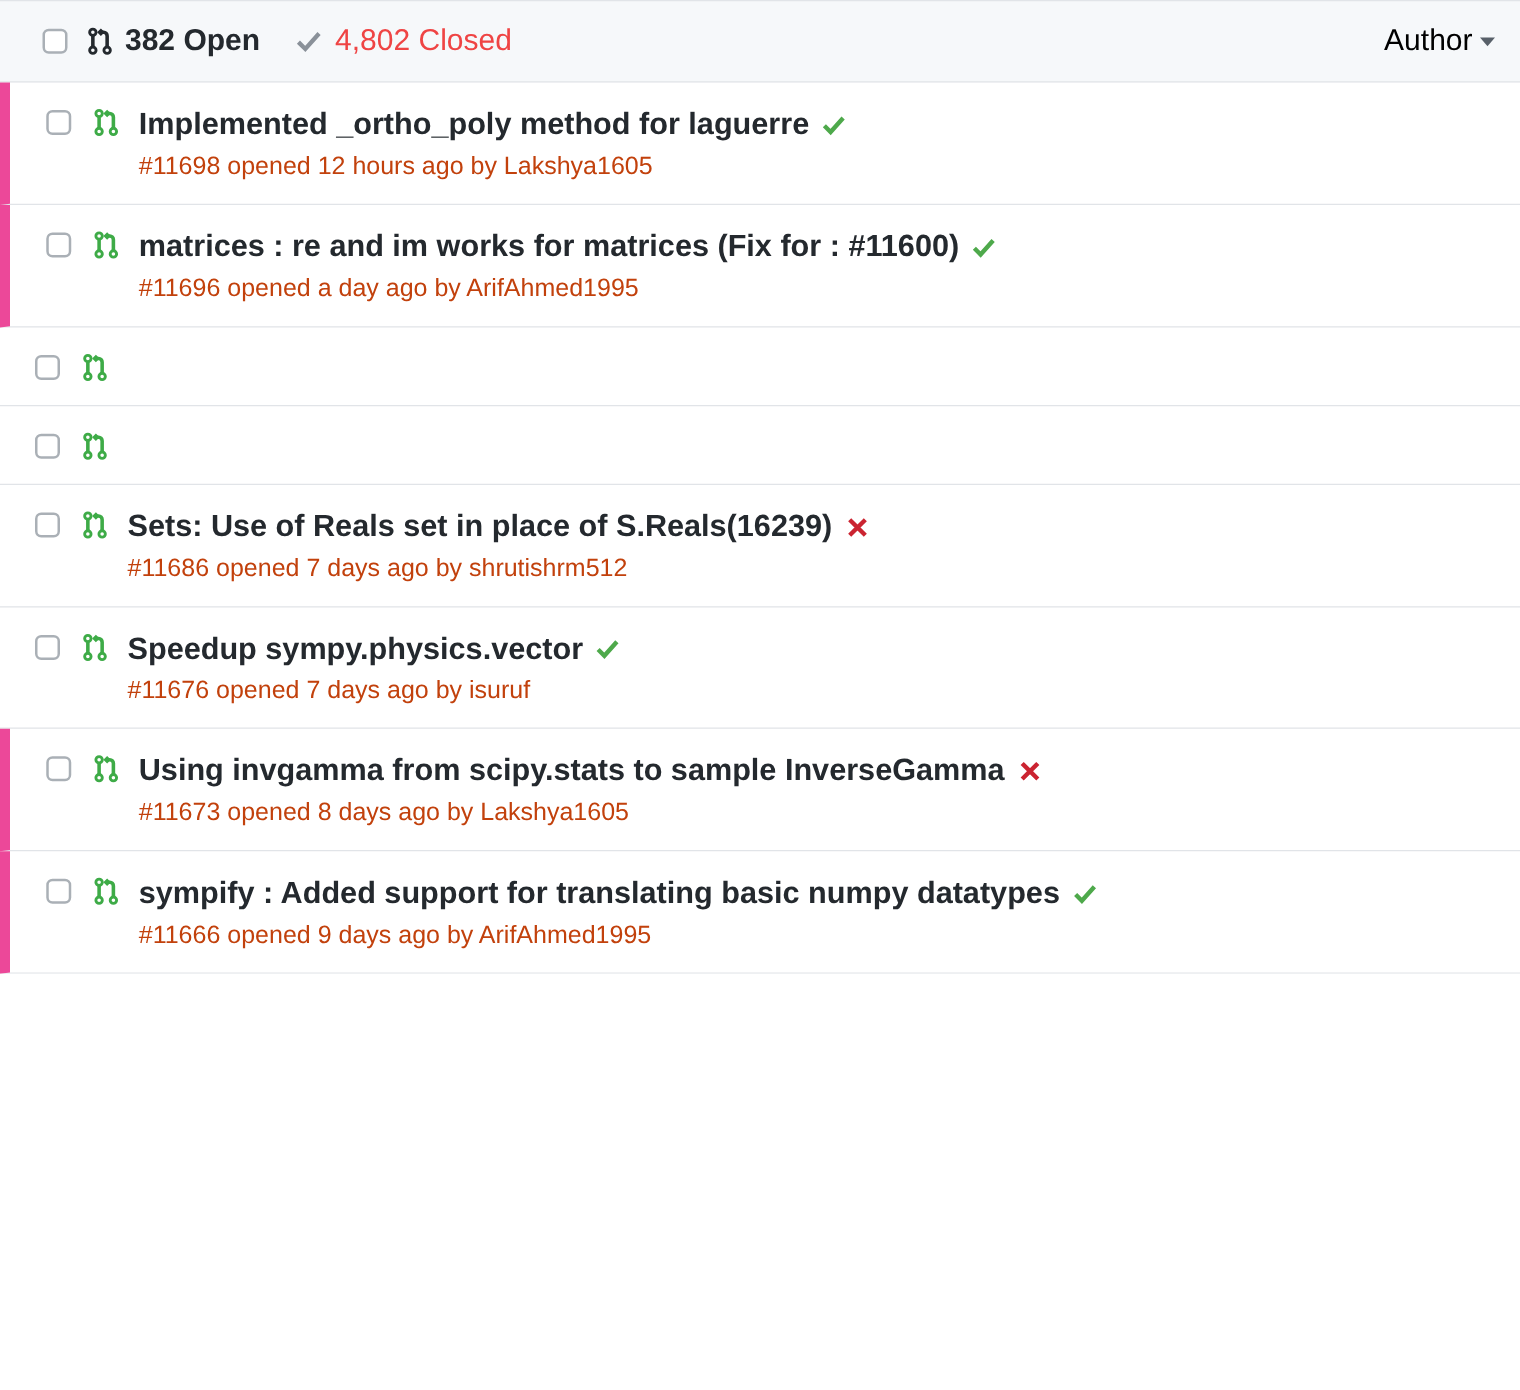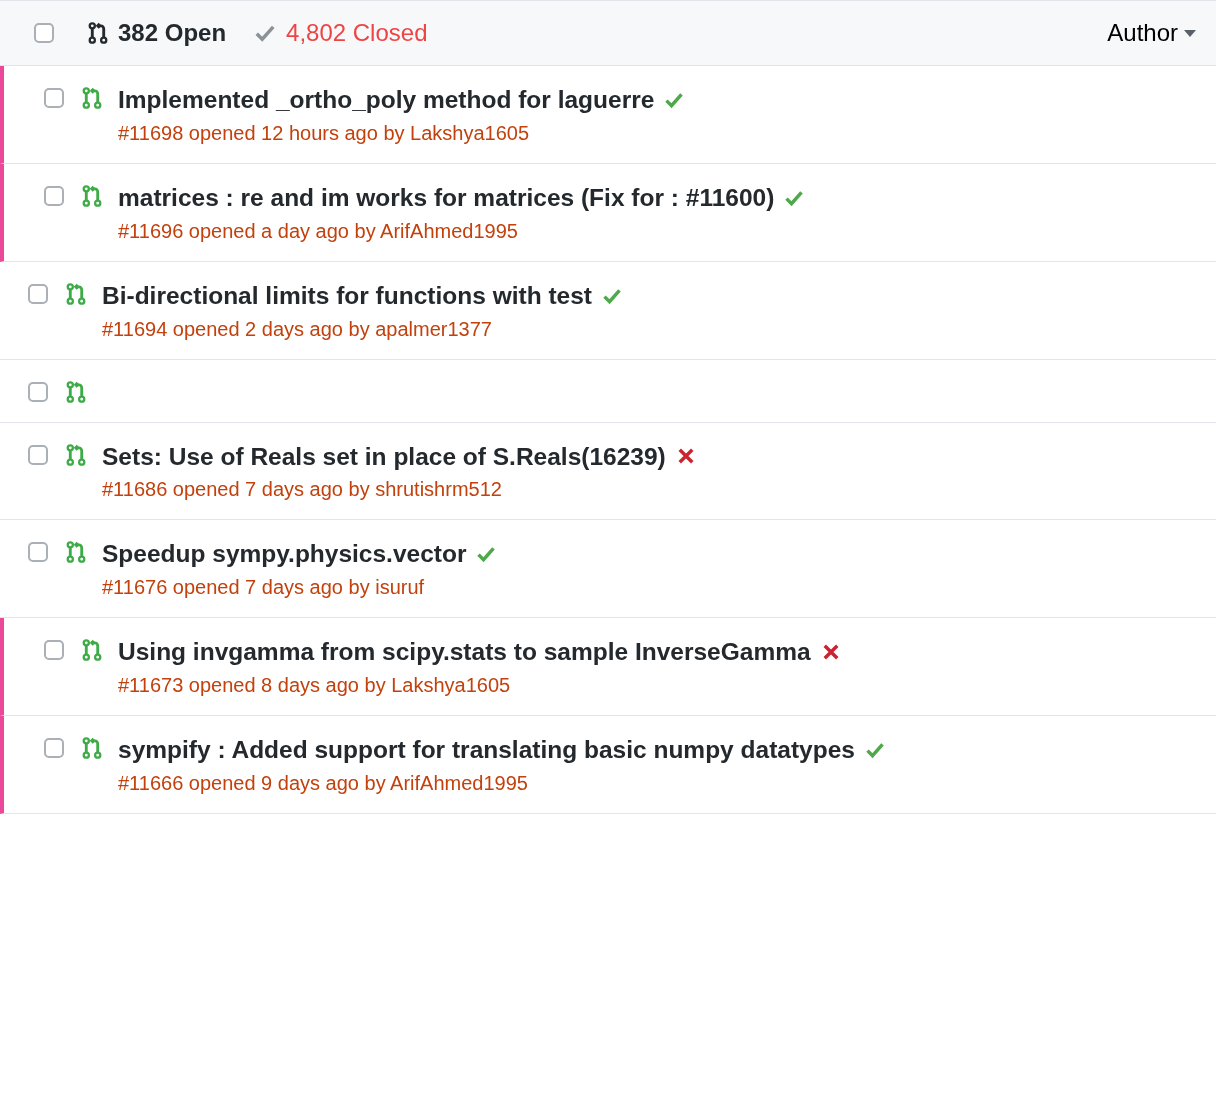--- a/index.html
+++ b/index.html
@@ -16,21 +16,21 @@
     border-left: none;
     border-right: none;
     padding: 18px 20px 18px 34px;
     display: flex;
     align-items: center;
     justify-content: space-between;
   }
   .header-left {
     display: flex;
     align-items: center;
-    gap: 28px;
+    gap: 10px;
   }
   .checkbox {
     width: 20px;
     height: 20px;
     border: 2px solid #aab0b6;
     border-radius: 5px;
     background: #fff;
     flex-shrink: 0;
   }
   .icon-pr {
@@ -80,22 +80,22 @@
   }
   .list { }
   .row {
     border-bottom: 1px solid #e1e4e8;
     padding: 18px 20px 18px 28px;
     display: flex;
     align-items: flex-start;
     position: relative;
   }
   .row.highlighted {
-    border-left: 4px solid #ec4899;
-    padding-left: 40px;
+    border-left: 8px solid #ec4899;
+    padding-left: 29px;
   }
   .row .checkbox {
     margin-top: 4px;
     margin-right: 18px;
   }
   .row .icon-pr {
     margin-top: 2px;
     margin-right: 16px;
   }
   .row-content {
@@ -209,29 +209,20 @@
     <svg class="icon-pr" viewBox="0 0 14 16">
     <g stroke="#3eab47" fill="none" stroke-width="1.6">
       <circle cx="3" cy="3" r="1.8"></circle>
           <circle cx="3" cy="13" r="1.8"></circle>
           <circle cx="11" cy="13" r="1.8"></circle>
       <path d="M3 5 V11"></path>
           <path d="M7 3 H9 a2 2 0 0 1 2 2 V11"></path>
       <path d="M8.2 1.6 L6.8 3 L8.2 4.4"></path>
     </g>
   </svg>
-    <div class="row-content">
-      <div class="title-line">
-        <span class="pr-title">Bi-directional limits for functions with test</span>
-        <svg class="status-icon" viewBox="0 0 16 16">
-      <path d="M2 8.5 L6 12.5 L14 3.5" fill="none" stroke="#4ea94b" stroke-width="2.8"></path>
-    </svg>
-      </div>
-      <div class="meta">#11694 opened 2 days ago by apalmer1377</div>
-    </div>
   </div>
     <div class="row">
     <div class="checkbox"></div>
     <svg class="icon-pr" viewBox="0 0 14 16">
     <g stroke="#3eab47" fill="none" stroke-width="1.6">
       <circle cx="3" cy="3" r="1.8"></circle>
           <circle cx="3" cy="13" r="1.8"></circle>
           <circle cx="11" cy="13" r="1.8"></circle>
       <path d="M3 5 V11"></path>
           <path d="M7 3 H9 a2 2 0 0 1 2 2 V11"></path>

